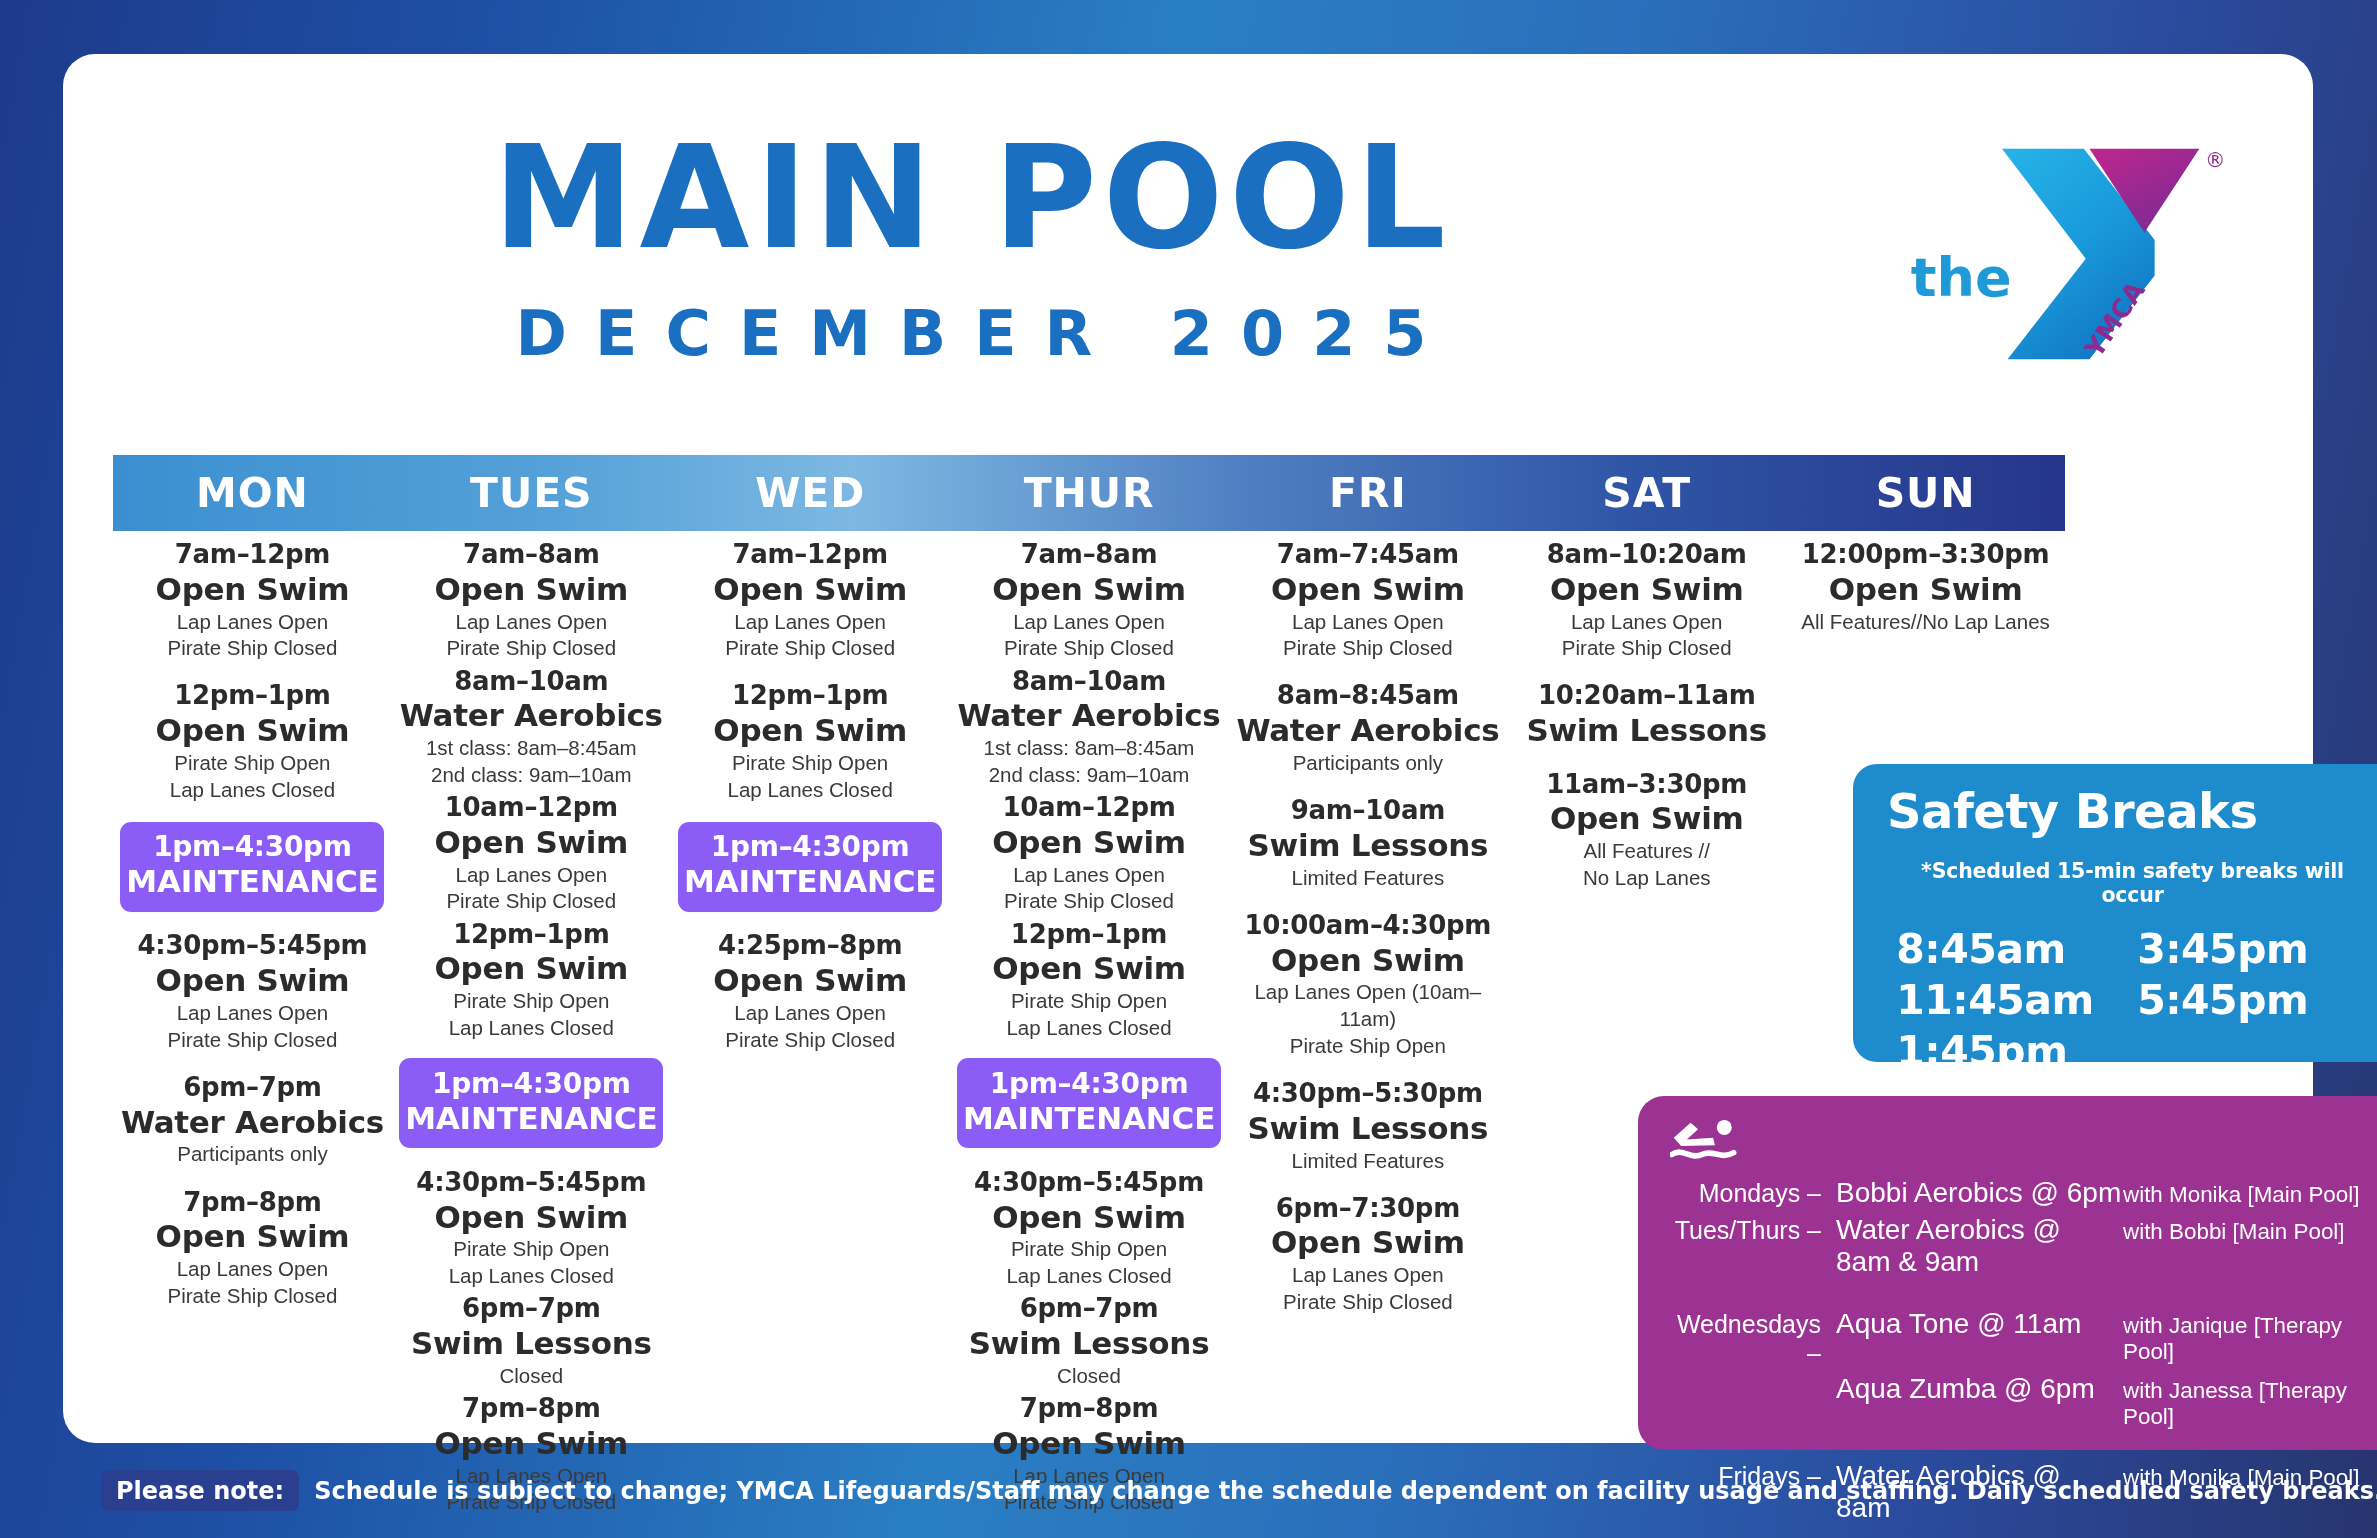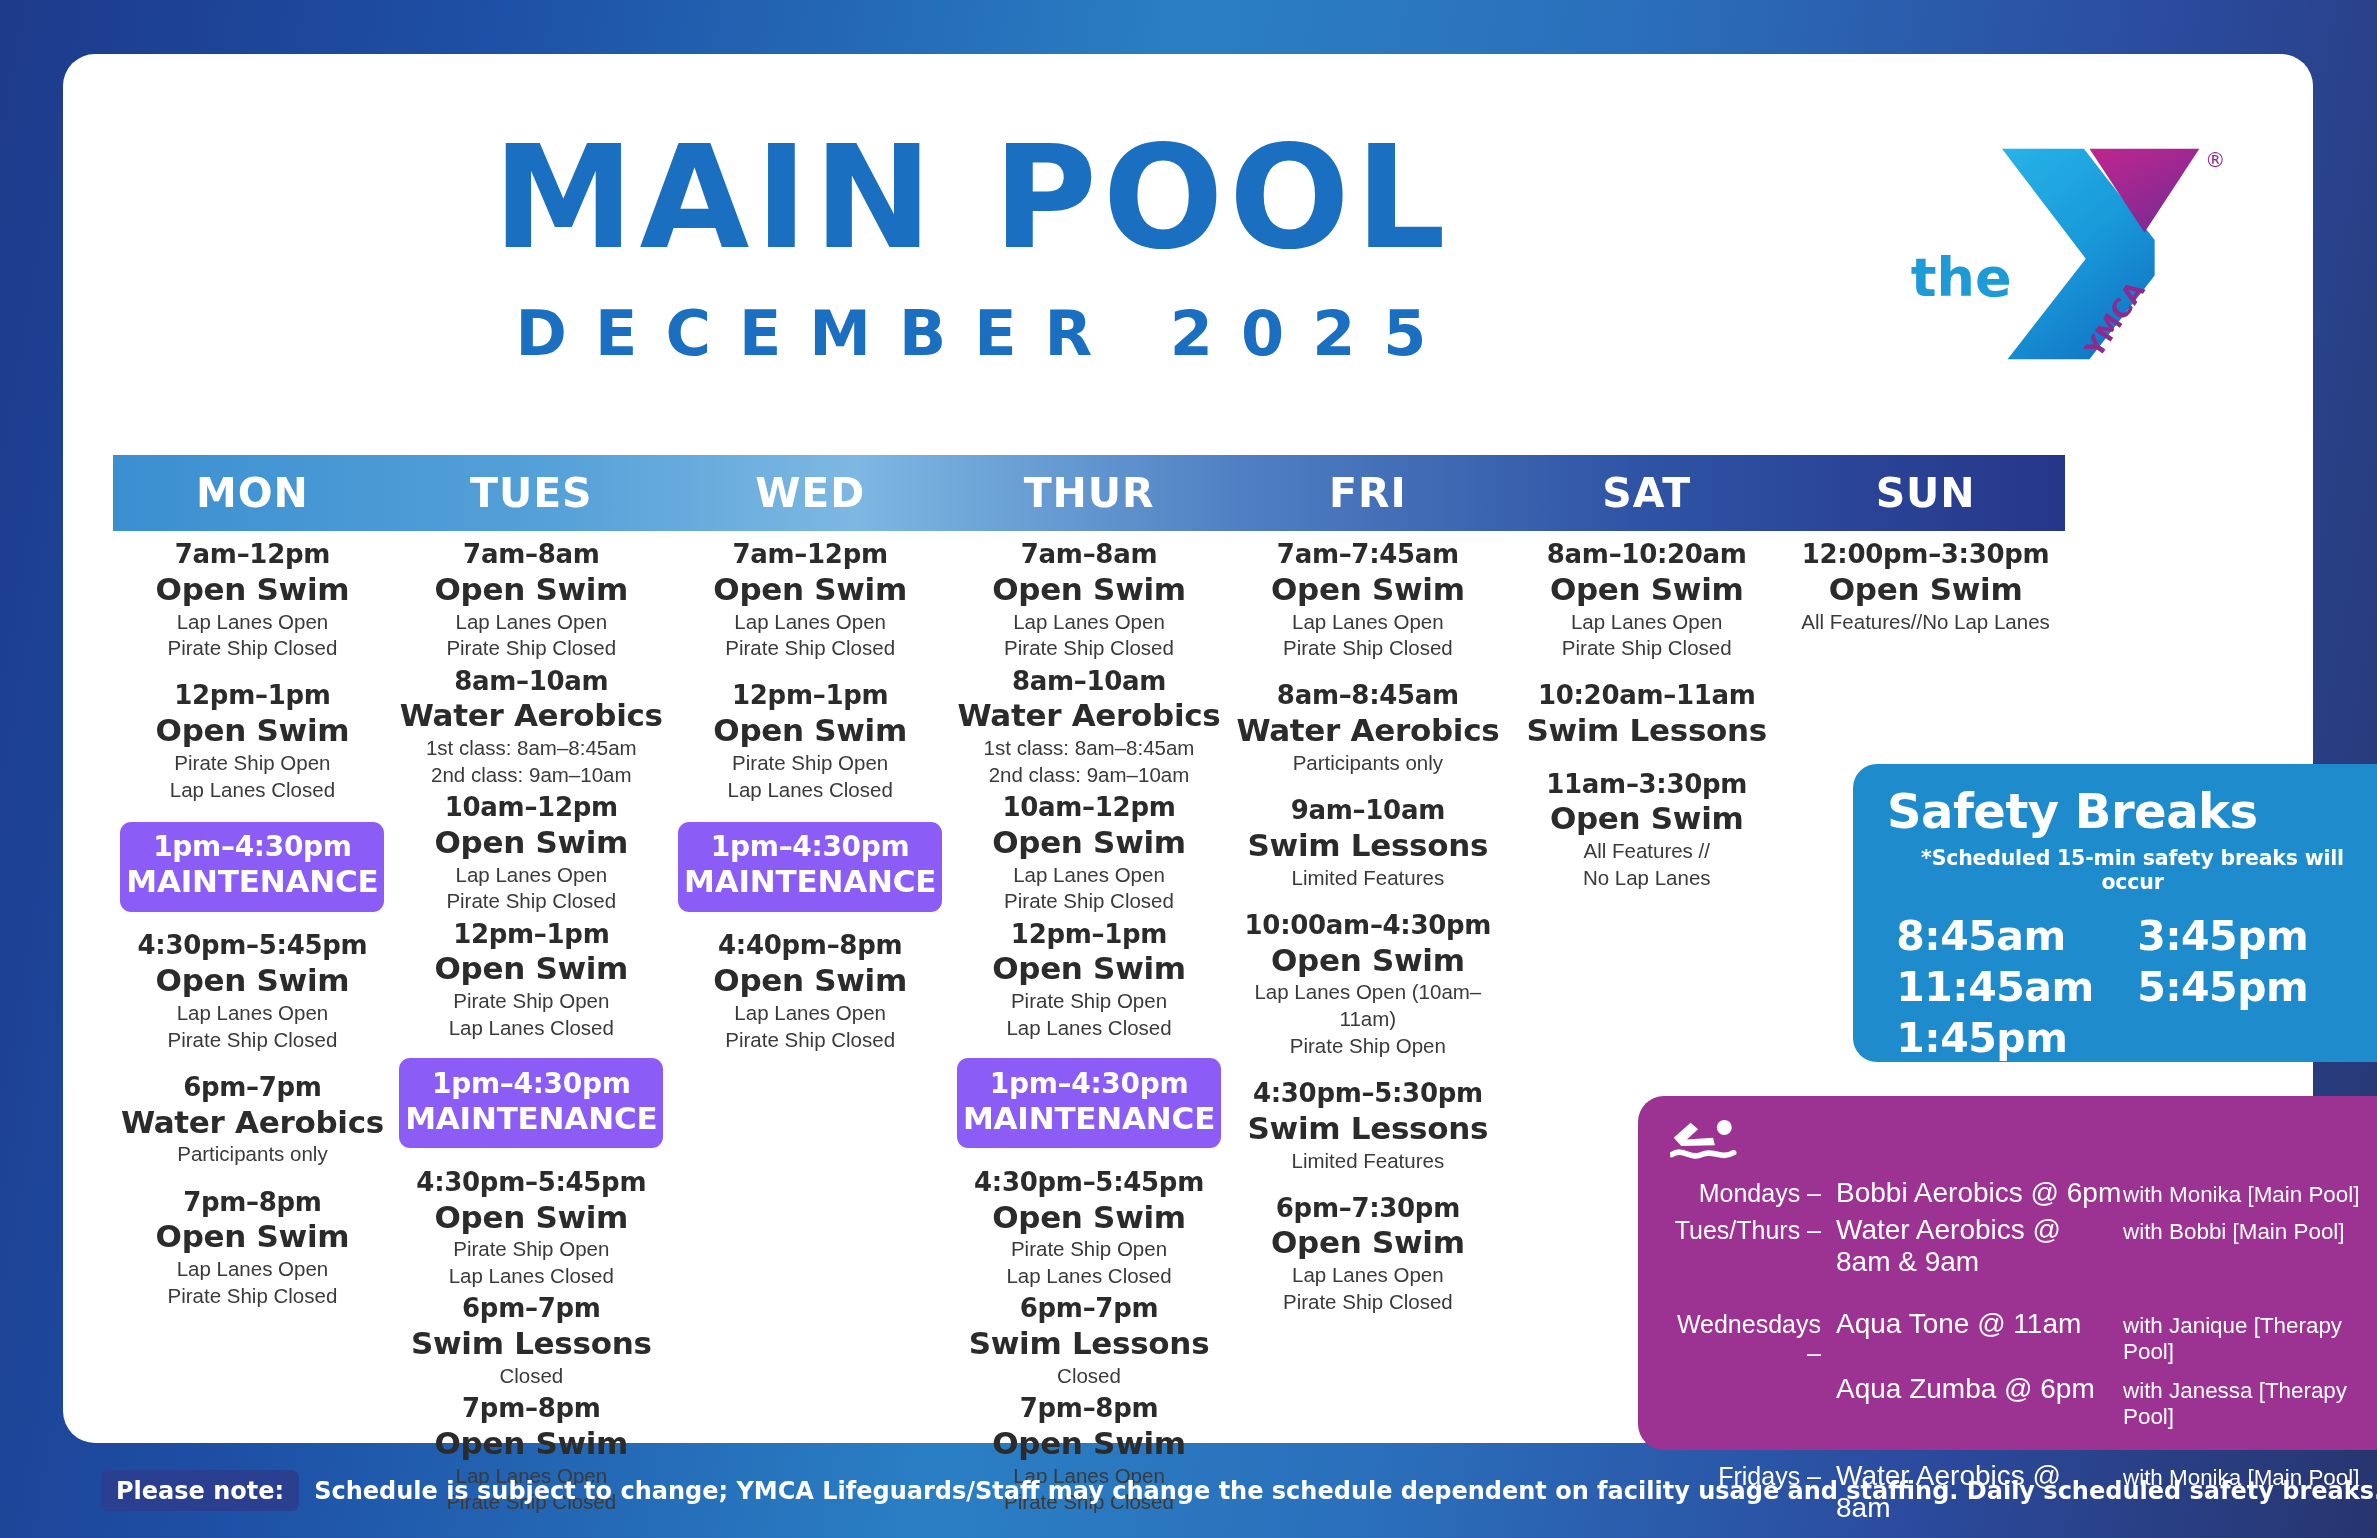--- a/index.html
+++ b/index.html
@@ -174,21 +174,21 @@
     font-size: 48px;
     text-align: left;
     letter-spacing: -0.5px;
     line-height: 1.05;
   }
   .safety .sb-note {
     font-family: "DejaVu Sans", sans-serif;
     font-weight: bold;
     font-size: 20.5px;
     text-align: center;
-    margin-top: 9px;
+    margin-top: 22px;
     letter-spacing: -0.2px;
   }
   .sb-cols {
     display: flex;
     margin-top: 17px;
     padding-left: 9.3px;
   }
   .sb-col { flex: 1 1 0; }
   .sb-time {
     font-family: "DejaVu Sans", sans-serif;
@@ -426,21 +426,21 @@
           <div class="t-time">12pm–1pm</div>
           <div class="t-act">Open Swim</div>
           <div class="t-note">Pirate Ship Open</div>
           <div class="t-note">Lap Lanes Closed</div>
         </div>
         <div class="maint">
           <div class="m-time">1pm–4:30pm</div>
           <div class="m-label">MAINTENANCE</div>
         </div>
         <div class="blk">
-          <div class="t-time">4:40pm–8pm</div>
+          <div class="t-time">4:25pm–8pm</div>
           <div class="t-act">Open Swim</div>
           <div class="t-note">Lap Lanes Open</div>
           <div class="t-note">Pirate Ship Closed</div>
         </div>
       </div>
     <div class="col">
         <div class="blk tight">
           <div class="t-time">7am–8am</div>
           <div class="t-act">Open Swim</div>
           <div class="t-note">Lap Lanes Open</div>

